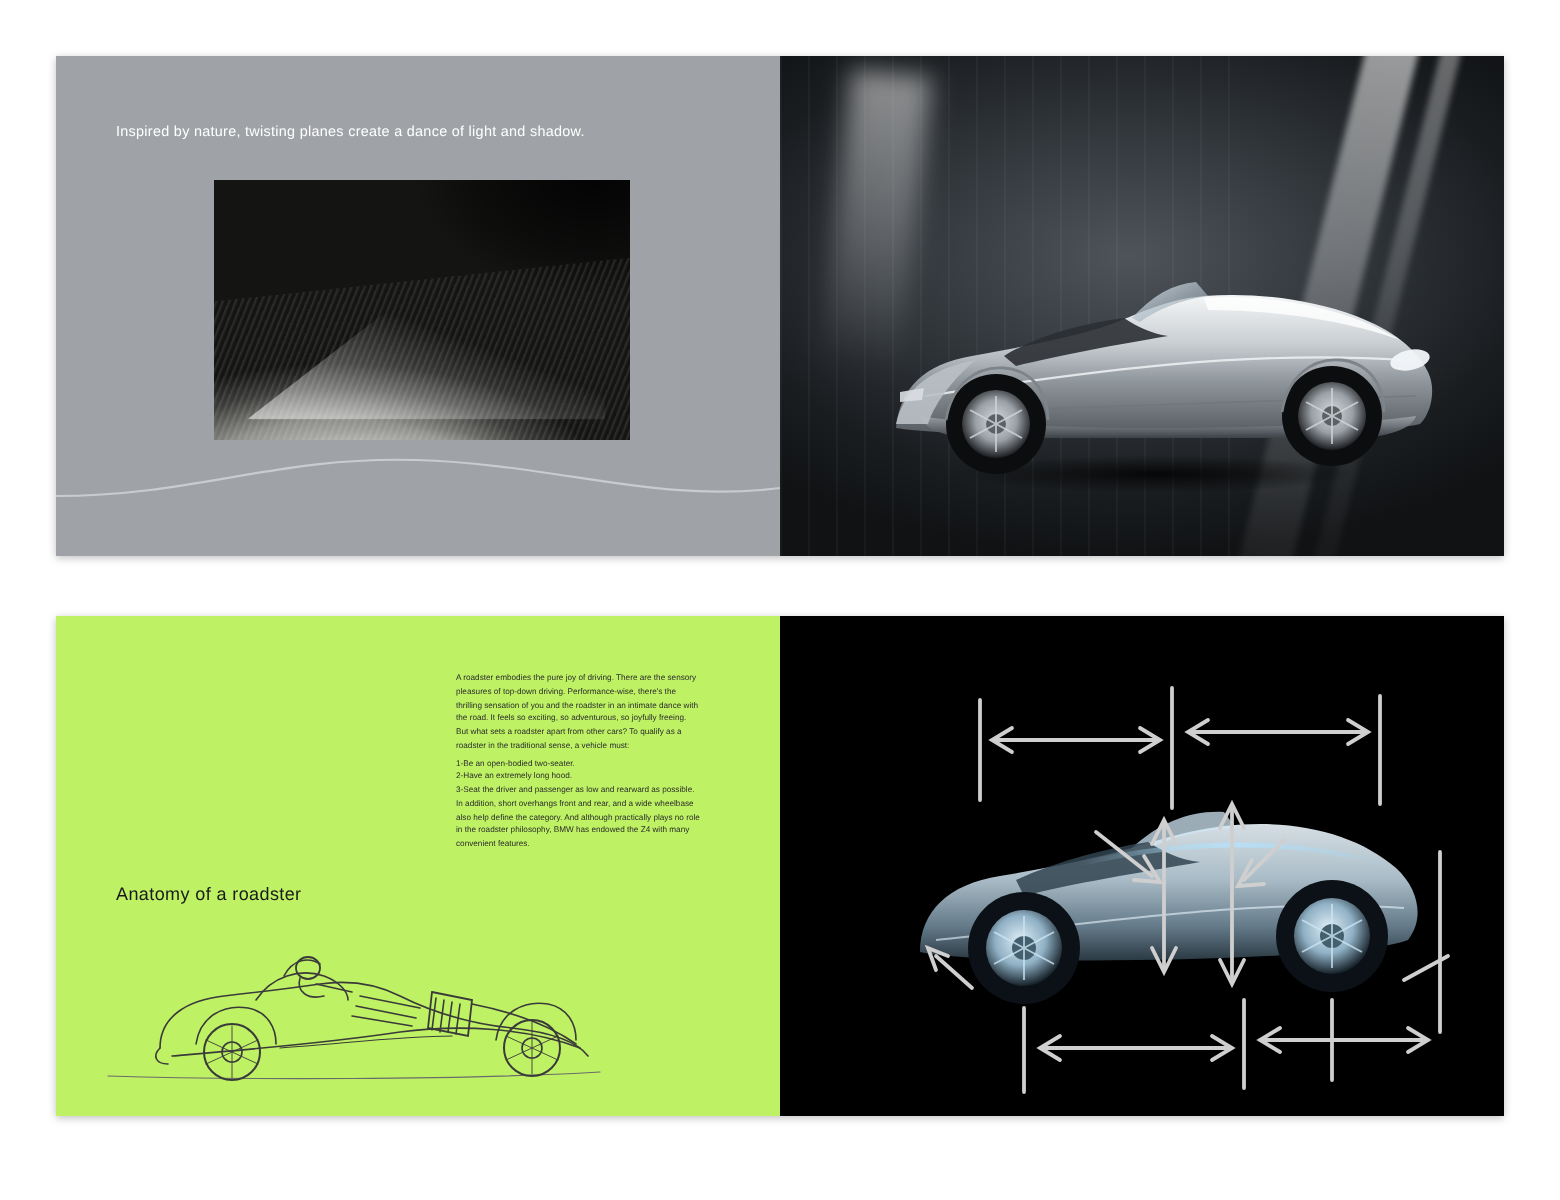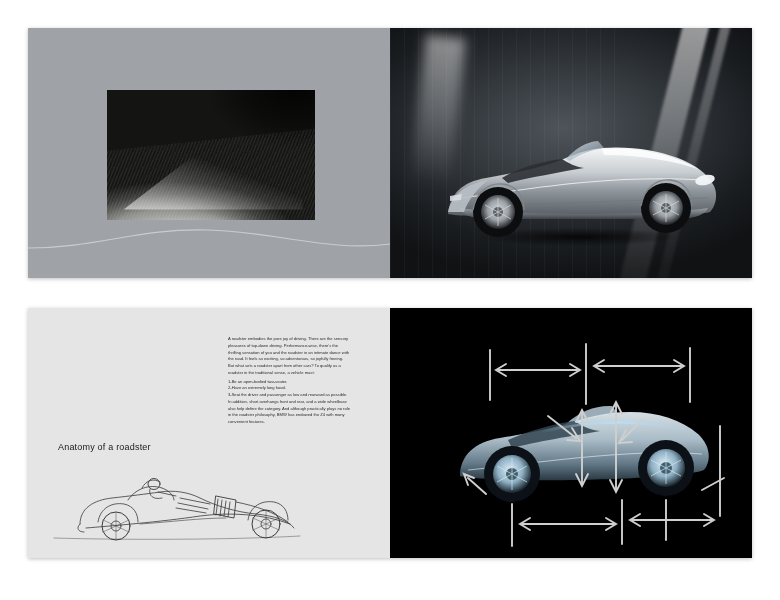--- a/index.html
+++ b/index.html
@@ -151,21 +151,21 @@
     top: 308px;
     width: 724px;
     height: 250px;
     box-shadow: 0 1px 4px rgba(0,0,0,0.25);
     display: flex;
   }
   .s2-left {
     position: relative;
     width: 362px;
     height: 250px;
-    background: #e5e5e5;
+    background: #bef264;
     overflow: hidden;
   }
   .s2-heading {
     position: absolute;
     left: 30px;
     top: 134px;
     font-size: 9px;
     color: #1a1a1a;
     letter-spacing: 0.2px;
   }
@@ -203,20 +203,21 @@
   .nosel { user-select: none; }
 </style>
 </head>
 <body>
 
 <div class="page">
 
   <div class="spread1">
 
     <div class="s1-left">
+      <div class="s1-caption nosel">Inspired by nature, twisting planes create a dance of light and shadow.</div>
 
       <div class="dune">
         <div class="dune-dark"></div>
         <div class="dune-ridge"></div>
         <div class="dune-crest"></div>
       </div>
 
       <svg class="swoosh" viewBox="0 0 362 40">
         <path d="M0 26 C 70 26, 110 6, 180 8 C 250 10, 300 30, 362 22" fill="none" stroke="#c9ccce" stroke-width="1.1"></path>
       </svg>

